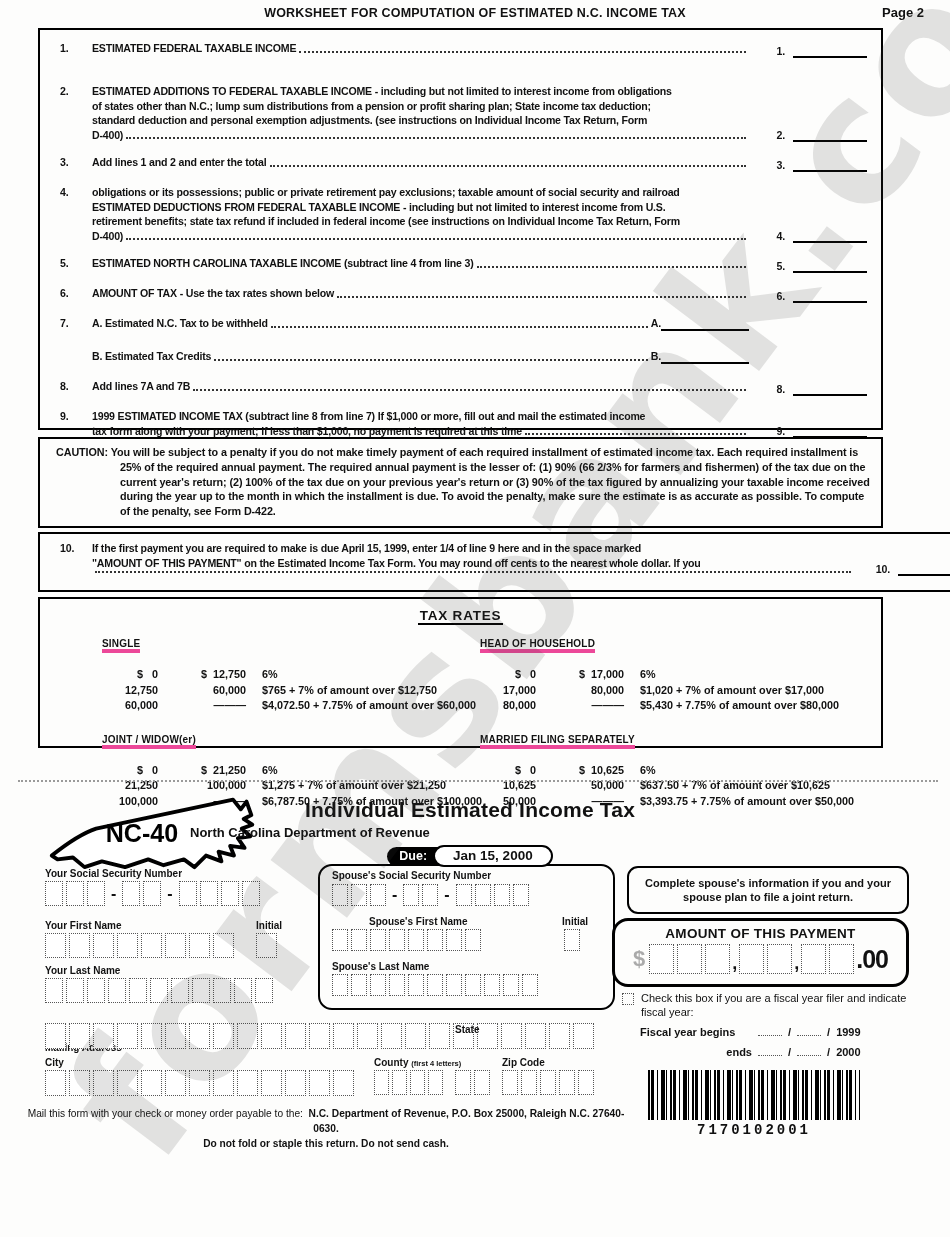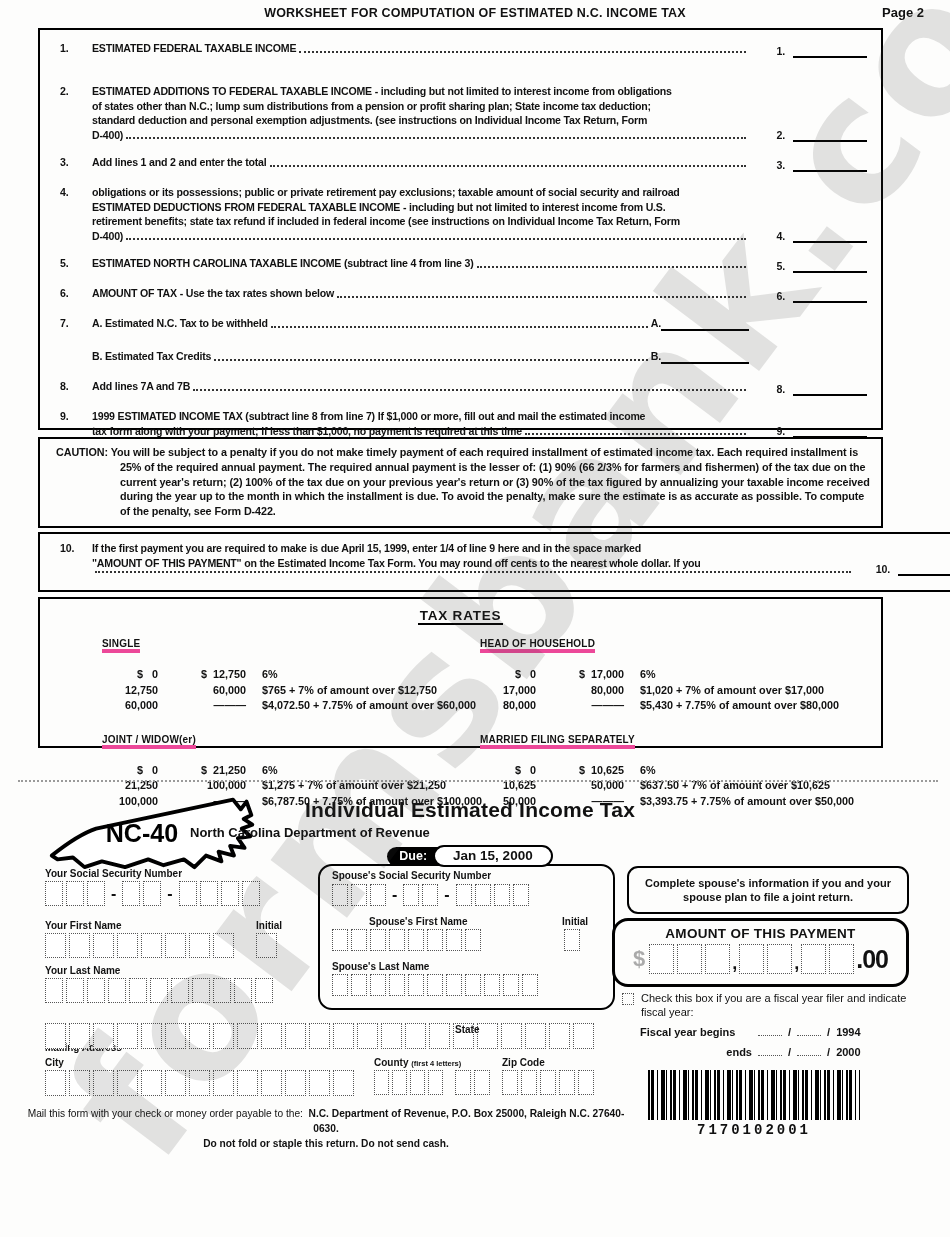--- a/index.html
+++ b/index.html
@@ -490,21 +490,21 @@
   <div class="fy-check-row">
     <span class="fy-box"></span>
     <span>Check this box if you are a fiscal year filer and indicate fiscal year:</span>
   </div>
   <div class="fy-row" style="left:640px;top:1026px;">
     <span class="lbl">Fiscal year begins</span>
     <span class="fy-blank"></span>
     <span>/</span>
     <span class="fy-blank"></span>
     <span>/</span>
-    <span>1994</span>
+    <span>1999</span>
   </div>
   <div class="fy-row ends" style="left:640px;top:1046px;">
     <span class="lbl">ends</span>
     <span class="fy-blank"></span>
     <span>/</span>
     <span class="fy-blank"></span>
     <span>/</span>
     <span>2000</span>
   </div>
 

